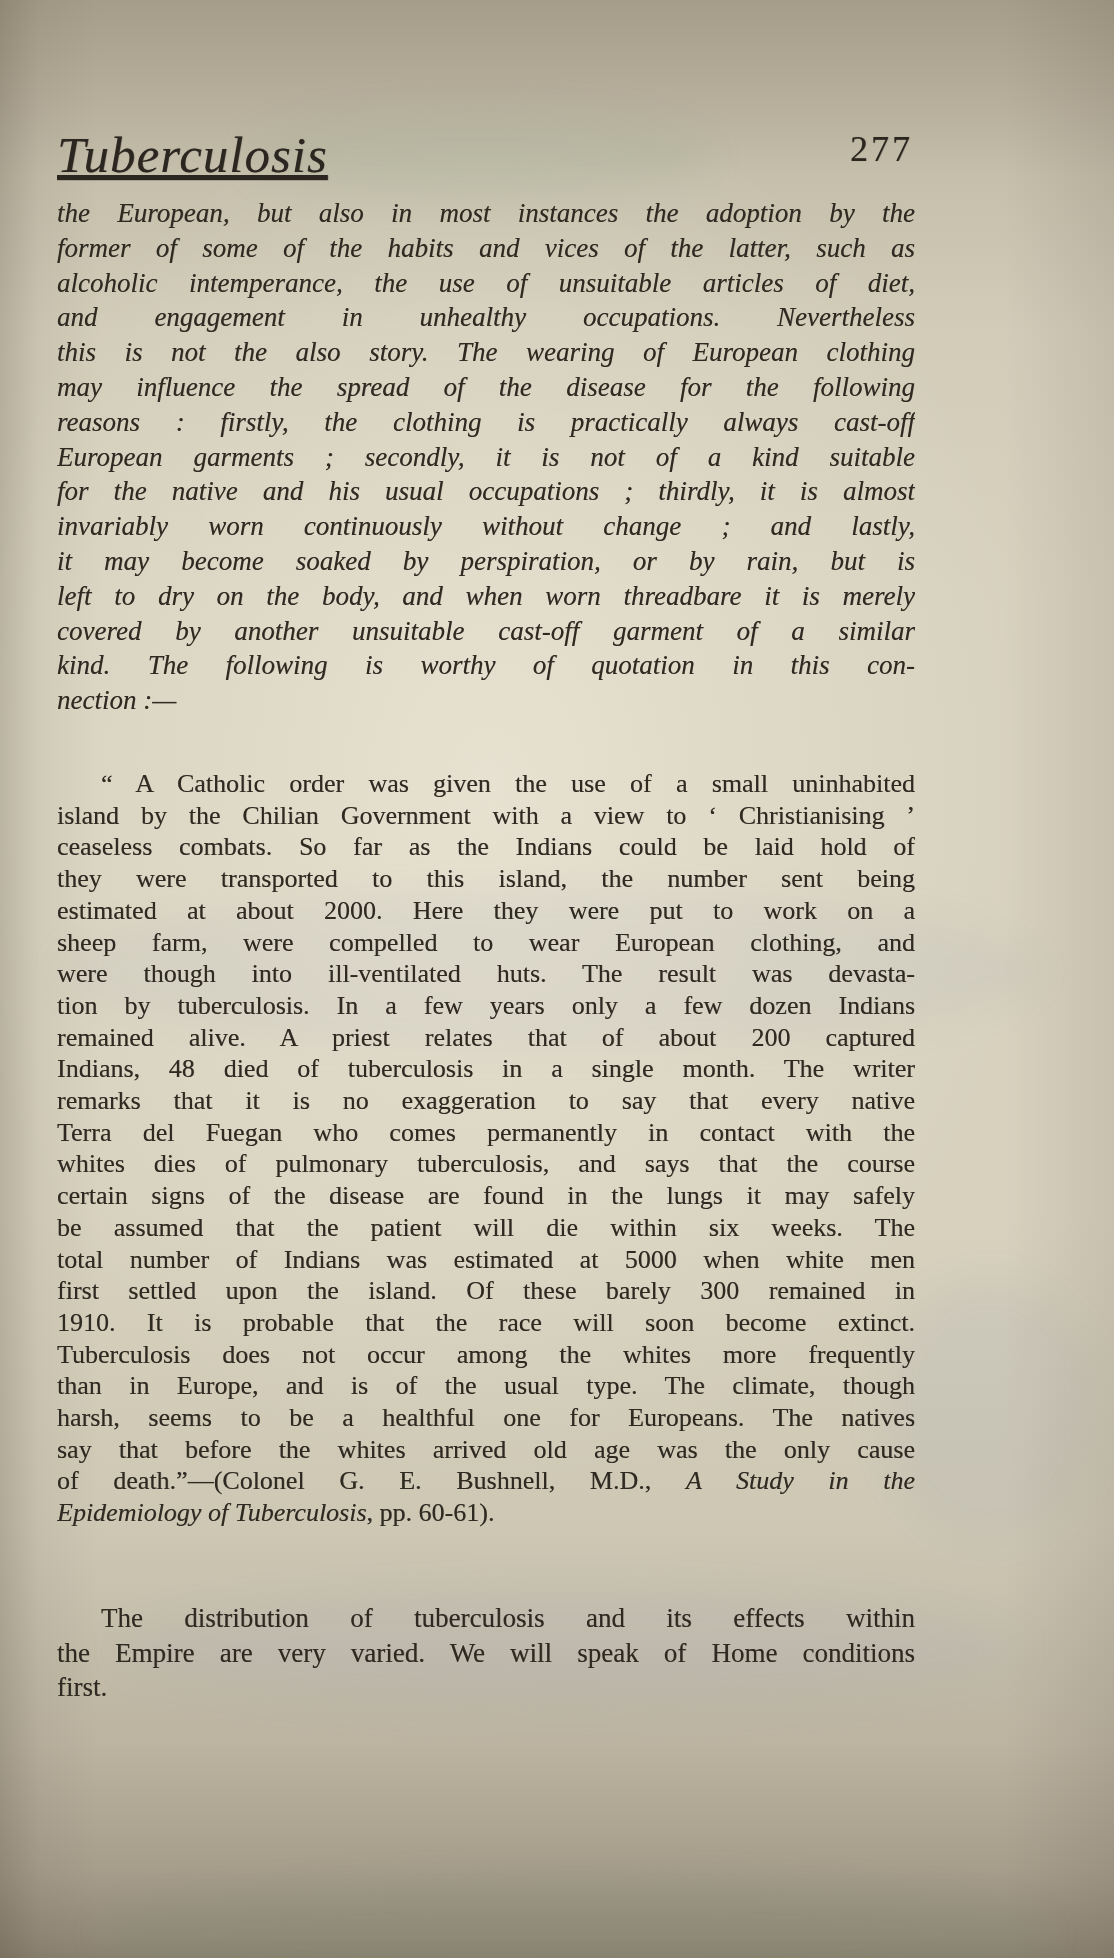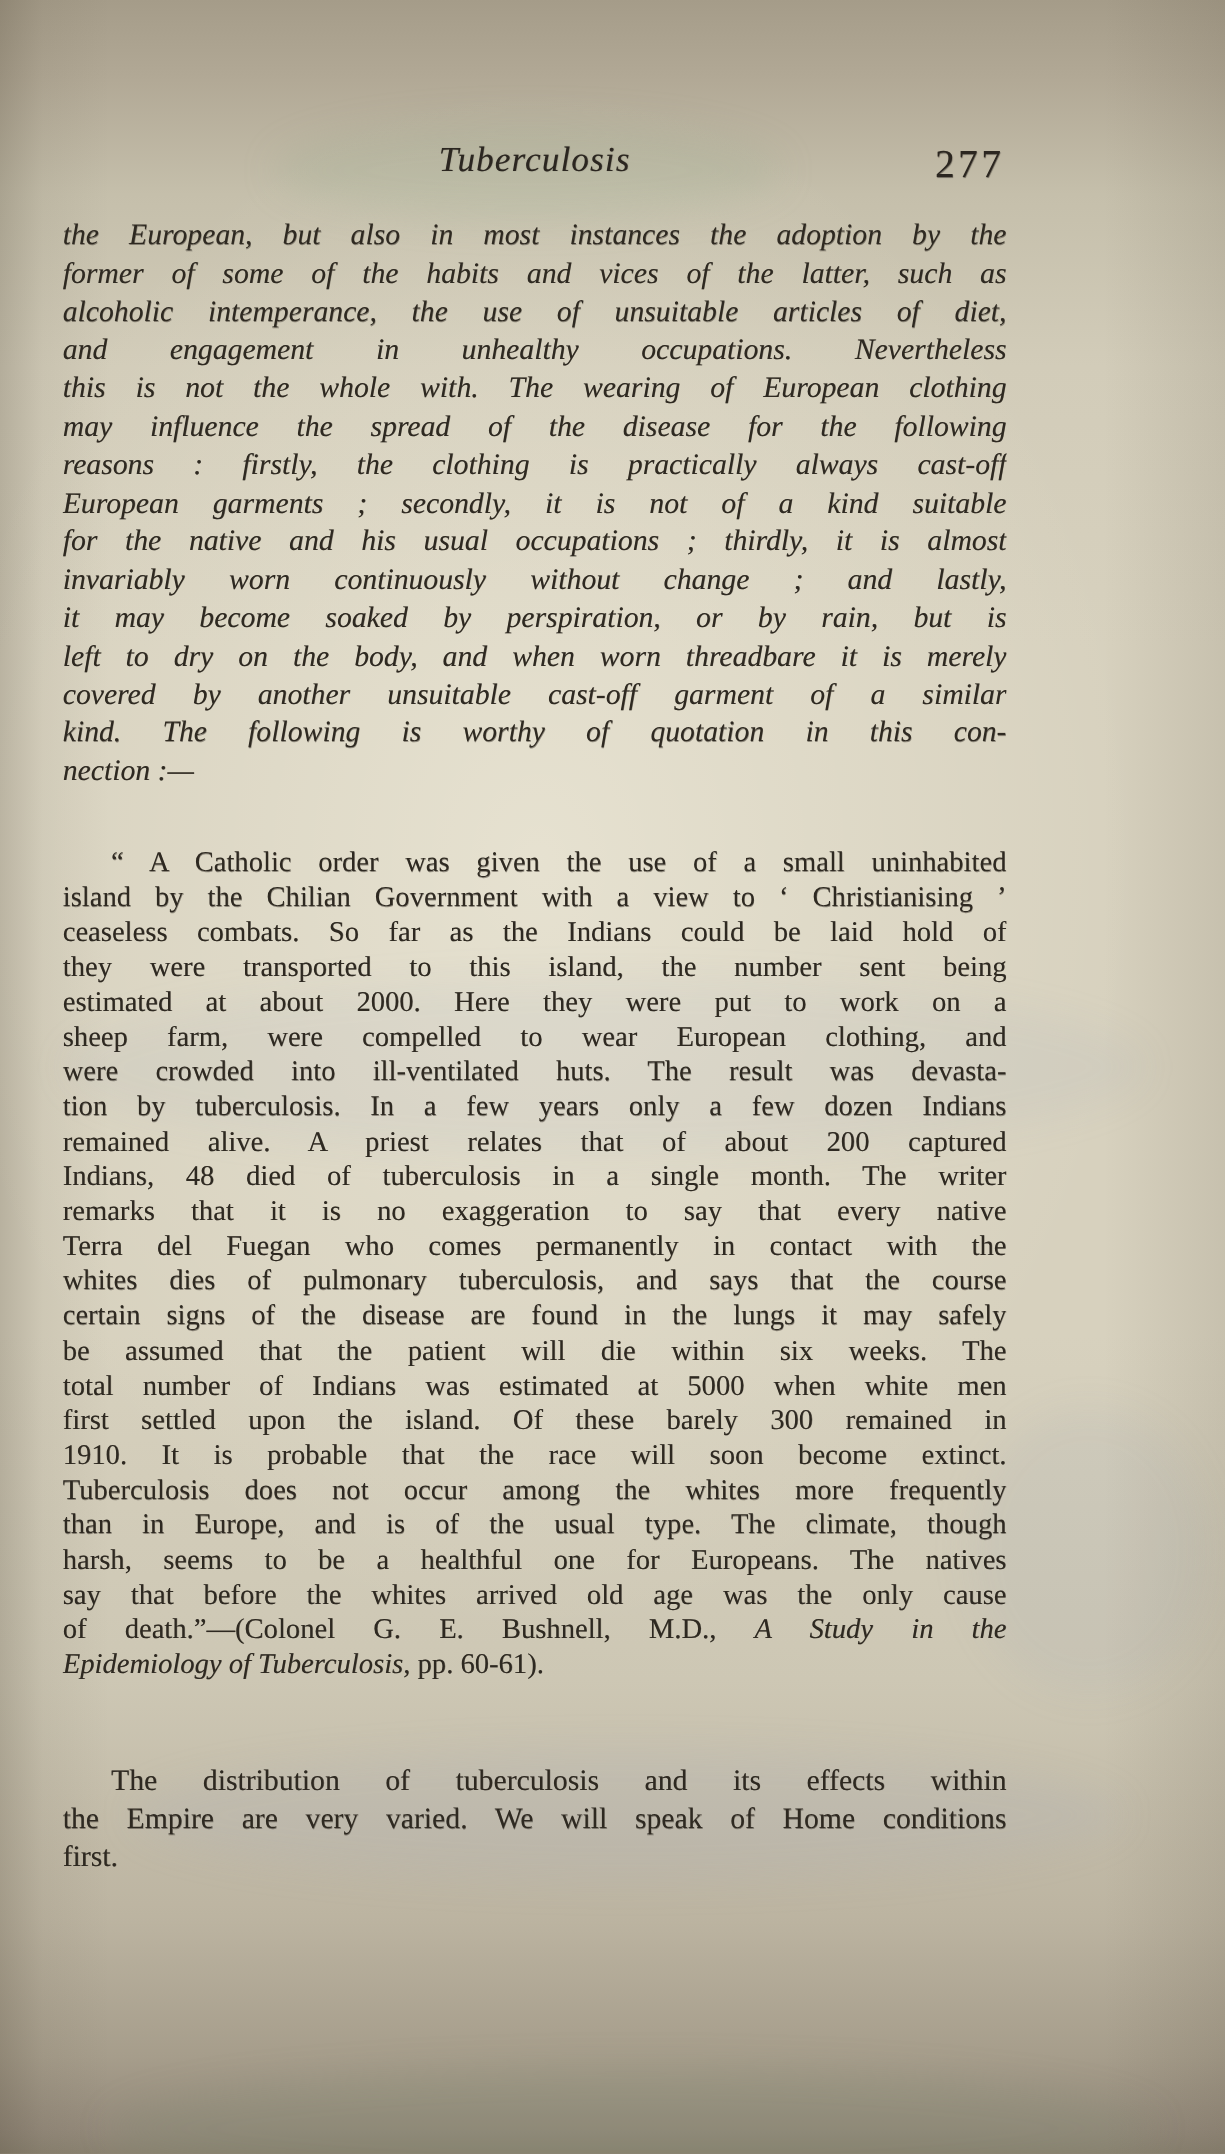--- a/index.html
+++ b/index.html
@@ -34,25 +34,25 @@
     position: absolute;
     left: 57px;
     top: 126px;
     width: 858px;
     height: 54px;
     color: #2b2620;
   }
   .running-title {
     position: absolute;
     left: 0; right: 0;
-    text-align: center;
     font-style: italic;
-    font-size: 32px;
+    font-size: 51px;
     letter-spacing: 1px;
     text-shadow: 0.4px 0.4px 0.7px rgba(43,38,32,0.5);
+    text-decoration: underline;
   }
   .page-number {
     position: absolute;
     right: 2px;
     top: 2px;
     font-size: 36px;
     letter-spacing: 3px;
     text-shadow: 0.4px 0.4px 0.7px rgba(43,38,32,0.5);
   }
 
@@ -90,41 +90,41 @@
   <div class="header">
     <span class="running-title">Tuberculosis</span>
     <span class="page-number">277</span>
   </div>
 
   <div class="para p1">
       <div class="line">the European, but also in most instances the adoption by the</div>
       <div class="line">former of some of the habits and vices of the latter, such as</div>
       <div class="line">alcoholic intemperance, the use of unsuitable articles of diet,</div>
       <div class="line">and engagement in unhealthy occupations.  Nevertheless</div>
-      <div class="line">this is not the whole with.  The wearing of European clothing</div>
+      <div class="line">this is not the also story.  The wearing of European clothing</div>
       <div class="line">may influence the spread of the disease for the following</div>
       <div class="line">reasons :  firstly, the clothing is practically always cast-off</div>
       <div class="line">European garments ;  secondly, it is not of a kind suitable</div>
       <div class="line">for the native and his usual occupations ;  thirdly, it is almost</div>
       <div class="line">invariably worn continuously without change ;  and lastly,</div>
       <div class="line">it may become soaked by perspiration, or by rain, but is</div>
       <div class="line">left to dry on the body, and when worn threadbare it is merely</div>
       <div class="line">covered by another unsuitable cast-off garment of a similar</div>
       <div class="line">kind.  The following is worthy of quotation in this con-</div>
       <div class="line last">nection :—</div>
     </div>
 
   <div class="para p2">
       <div class="line indent">“ A Catholic order was given the use of a small uninhabited</div>
       <div class="line">island by the Chilian Government with a view to ‘ Christianising ’</div>
       <div class="line">ceaseless combats.  So far as the Indians could be laid hold of</div>
       <div class="line">they were transported to this island, the number sent being</div>
       <div class="line">estimated at about 2000.  Here they were put to work on a</div>
       <div class="line">sheep farm, were compelled to wear European clothing, and</div>
-      <div class="line">were crowded into ill-ventilated huts.  The result was devasta-</div>
+      <div class="line">were though into ill-ventilated huts.  The result was devasta-</div>
       <div class="line">tion by tuberculosis.  In a few years only a few dozen Indians</div>
       <div class="line">remained alive.  A priest relates that of about 200 captured</div>
       <div class="line">Indians, 48 died of tuberculosis in a single month.  The writer</div>
       <div class="line">remarks that it is no exaggeration to say that every native</div>
       <div class="line">Terra del Fuegan who comes permanently in contact with the</div>
       <div class="line">whites dies of pulmonary tuberculosis, and says that the course</div>
       <div class="line">certain signs of the disease are found in the lungs it may safely</div>
       <div class="line">be assumed that the patient will die within six weeks.  The</div>
       <div class="line">total number of Indians was estimated at 5000 when white men</div>
       <div class="line">first settled upon the island.  Of these barely 300 remained in</div>

